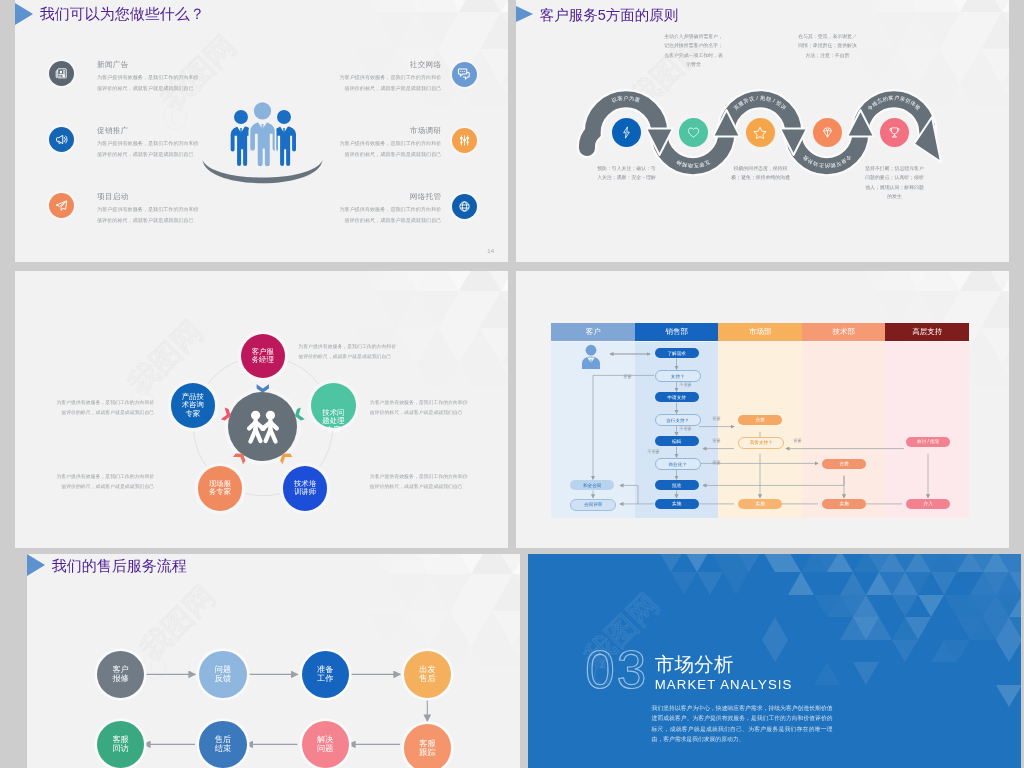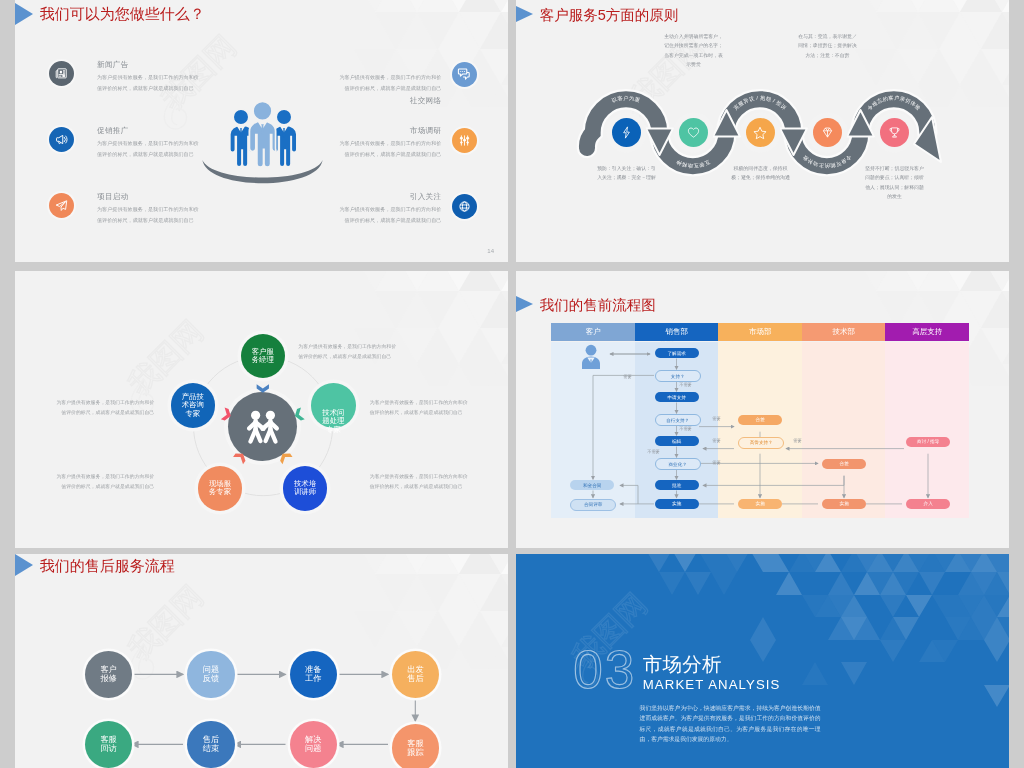--- a/index.html
+++ b/index.html
@@ -11,28 +11,28 @@
     -webkit-font-smoothing:antialiased;
   }
   .board{position:relative;width:1024px;height:768px;}
   .slide{position:absolute;background:#f2f2f2;overflow:hidden;}
 
   
   .col-l{left:15px;width:493px;}
   .col-r{left:516.2px;width:493px;}
   .row-1{top:-8px;height:269.6px;}
   .row-2{top:270.7px;height:276.9px;}
-  .row-3{top:554.4px;height:213.6px;}
+  .row-3{top:554.4px;height:213.6px;margin-left:12px;}
 
   
   .stitle-row{position:absolute;left:0;top:0;width:100%;height:34px;}
   .tri{position:absolute;width:0;height:0;
        border-top:11px solid transparent;border-bottom:11px solid transparent;
        border-left:18px solid #5b92cf;}
-  .stitle{position:absolute;color:#b91c1c;white-space:nowrap;letter-spacing:0;}
+  .stitle{position:absolute;color:#4c1d95;white-space:nowrap;letter-spacing:0;}
 
   
   .poly{position:absolute;right:0;top:0;pointer-events:none;}
 
   
   .wm{position:absolute;pointer-events:none;opacity:.55;}
 
   
   .circ{position:absolute;border-radius:50%;display:flex;
         align-items:center;justify-content:center;}
@@ -169,21 +169,21 @@
         <path d="M10.2 9.8 h8.6 a1 1 0 0 1 1 1 v4.7 a1 1 0 0 1 -1 1 h-1.6 l-3 3.1 v-3.1 h-3.6"></path>
         <path d="M4.6 4.6 h10.6 a1 1 0 0 1 1 1 v5.4 a1 1 0 0 1 -1 1 h-5.2 l-3.4 3.1 v-3.1 h-2 a1 1 0 0 1 -1 -1 v-5.4 a1 1 0 0 1 1 -1 z" fill="#6b9bd2"></path>
         </g>
         <g fill="#fff">
               <circle cx="7.1" cy="8.3" r=".8"></circle>
               <circle cx="10" cy="8.3" r=".8"></circle>
               <circle cx="12.9" cy="8.3" r=".8"></circle>
             </g>
       </svg>
     </div>
-    <div class="s1-h" style="right:66.7px;top:68px;margin-top:36px;">社交网络</div>
+    <div class="s1-h" style="right:66.7px;top:68px;">社交网络</div>
     <div class="s1-p" style="right:66.7px;top:80px;text-align:right;">为客户提供有效服务，是我们工作的方向和价值评价的标尺，成就客户就是成就我们自己</div>
   </div>
 
   <div class="s1-item">
     <div class="s1-ic" style="left:436.5px;top:135.5px;background:#f5a04a;">
       <svg width="15" height="15" viewBox="0 0 24 24">
             <g fill="none" stroke="#fff" stroke-width="1.4">
         <path d="M7 4.5v15M12 4.5v15M17 4.5v15" stroke-linecap="round"></path>
         <rect x="5.2" y="6.6" width="3.6" height="3.4" rx="1.7" fill="#fff"></rect>
         <rect x="10.2" y="9.8" width="3.6" height="3.4" rx="1.7" fill="#fff"></rect>
@@ -200,21 +200,21 @@
   <div class="s1-item">
     <div class="s1-ic" style="left:436.5px;top:201.5px;background:#0f5eb0;">
       <svg width="15" height="15" viewBox="0 0 24 24">
             <g fill="none" stroke="#fff" stroke-width="1.5">
         <circle cx="12" cy="12" r="7.4"></circle>
         <ellipse cx="12" cy="12" rx="3.3" ry="7.4"></ellipse>
         <path d="M4.8 9.5h14.4M4.8 14.5h14.4"></path>
       </g>
           </svg>
     </div>
-    <div class="s1-h" style="right:66.7px;top:200px;">引入关注</div>
+    <div class="s1-h" style="right:66.7px;top:200px;">网络托管</div>
     <div class="s1-p" style="right:66.7px;top:212px;text-align:right;">为客户提供有效服务，是我们工作的方向和价值评价的标尺，成就客户就是成就我们自己</div>
   </div>
 
   <svg style="position:absolute;left:207px;top:98px;" width="81" height="87" viewBox="0 0 145 119">
     <g>
       <circle cx="34" cy="30" r="14" fill="#1a6fc4" stroke="#f2f2f2" stroke-width="3"></circle>
       <path d="M34 45c-11 0-20 6-20 16v27c0 3 2.2 5 5 5s5-2 5-5V65h1.5v49c0 3 2.2 5 5.1 5s5.1-2 5.1-5V89h.6v25c0 3 2.2 5 5.1 5s5.1-2 5.1-5V65H47v23c0 3 2.2 5 5 5s5-2 5-5V61c0-10-9-16-20-16z" fill="#1a6fc4" stroke="#f2f2f2" stroke-width="3"></path>
       <path d="M26 45h16l-8 13z" fill="#f2f2f2"></path>
       <path d="M32 50h4l-.9 2.4 1 12-2.1 2.6-2.1-2.6 1-12z" fill="#1a6fc4"></path>
     </g>
@@ -426,21 +426,21 @@
         <path d="M31.4 20.2 L24 26.5"></path>
         <path d="M31.4 27.5 L36.5 39.5"></path>
         <path d="M31.4 27.5 L26.6 39"></path>
       </g>
       <circle cx="16.6" cy="13.3" r="4.6" fill="#fff"></circle>
       <circle cx="31.4" cy="13.3" r="4.6" fill="#fff"></circle>
       <circle cx="24" cy="26.5" r="2.6" fill="#fff"></circle>
     </svg>
   </div>
 
-  <div class="circ" style="left:225.5px;top:63.0px;width:44.6px;height:44.6px;background:#15803d;box-shadow:0 0 0 3.5px #f6f6f6;">
+  <div class="circ" style="left:225.5px;top:63.0px;width:44.6px;height:44.6px;background:#be185d;box-shadow:0 0 0 3.5px #f6f6f6;">
     <div class="ctxt" style="font-size:7.4px;width:23px;">客户服务经理</div>
   </div>
   <div class="circ" style="left:296.1px;top:112.4px;width:44.6px;height:44.6px;background:#4ec4a3;box-shadow:0 0 0 3.5px #f6f6f6;">
     <div class="ctxt" style="font-size:7.4px;width:23px;margin-top:32px;">技术问题处理专家</div>
   </div>
   <div class="circ" style="left:267.7px;top:195.4px;width:44.6px;height:44.6px;background:#1d4ed8;box-shadow:0 0 0 3.5px #f6f6f6;">
     <div class="ctxt" style="font-size:7.4px;width:23px;">技术培训讲师</div>
   </div>
   <div class="circ" style="left:182.7px;top:195.4px;width:44.6px;height:44.6px;background:#f08b5f;box-shadow:0 0 0 3.5px #f6f6f6;">
     <div class="ctxt" style="font-size:7.4px;width:23px;">现场服务专家</div>
@@ -468,24 +468,20 @@
   </svg>
 
   <div class="s3-note" style="left:283.3px;top:71.3px;">为客户提供有效服务，是我们工作的方向和价值评价的标尺，成就客户就是成就我们自己</div>
   <div class="s3-note" style="left:354.8px;top:127.3px;">为客户提供有效服务，是我们工作的方向和价值评价的标尺，成就客户就是成就我们自己</div>
   <div class="s3-note" style="left:354.8px;top:201.3px;">为客户提供有效服务，是我们工作的方向和价值评价的标尺，成就客户就是成就我们自己</div>
   <div class="s3-note" style="left:38.2px;top:201.3px;text-align:right;">为客户提供有效服务，是我们工作的方向和价值评价的标尺，成就客户就是成就我们自己</div>
   <div class="s3-note" style="left:38.2px;top:127.3px;text-align:right;">为客户提供有效服务，是我们工作的方向和价值评价的标尺，成就客户就是成就我们自己</div>
 </div>
 
 <div class="slide col-r row-2">
-  <div class="stitle-row">
-    <div class="tri" style="left:-0.3px;top:25.0px;border-top-width:8.5px;border-bottom-width:8.5px;border-left-width:17.6px;"></div>
-    <div class="stitle" style="left:23.5px;top:25.1px;font-size:14.5px;">我们的售前流程图</div>
-  </div>
   <svg class="poly" width="175" height="115" viewBox="0 0 175 115">
         <path d="M0 20 42 20 21 -16Z" fill="#f2f2f2"></path>
         <path d="M21 -16 63 -16 42 20Z" fill="#f3f3f3"></path>
         <path d="M42 20 84 20 63 -16Z" fill="#f4f4f4"></path>
         <path d="M63 -16 105 -16 84 20Z" fill="#f6f6f6"></path>
         <path d="M84 20 126 20 105 -16Z" fill="#f5f5f5"></path>
         <path d="M105 -16 147 -16 126 20Z" fill="#f8f8f8"></path>
         <path d="M126 20 168 20 147 -16Z" fill="#eeeeee"></path>
         <path d="M147 -16 189 -16 168 20Z" fill="#f4f4f4"></path>
         <path d="M168 20 210 20 189 -16Z" fill="#fafafa"></path>
@@ -533,21 +529,21 @@
       </div>
   <div class="s4-hd" style="left:118.7px;top:52.1px;width:83.5px;height:18.5px;background:#1565c0;">
     <span>销售部</span>
       </div>
   <div class="s4-hd" style="left:202.2px;top:52.1px;width:83.5px;height:18.5px;background:#f7b15c;">
     <span>市场部</span>
       </div>
   <div class="s4-hd" style="left:285.7px;top:52.1px;width:83.5px;height:18.5px;background:#f59a72;">
     <span>技术部</span>
       </div>
-  <div class="s4-hd" style="left:369.2px;top:52.1px;width:83.5px;height:18.5px;background:#a21caf;">
+  <div class="s4-hd" style="left:369.2px;top:52.1px;width:83.5px;height:18.5px;background:#7f1d1d;">
     <span>高层支持</span>
       </div>
 
   <svg style="position:absolute;left:0;top:-6.7px;" width="493" height="255" viewBox="0 0 493 255">
     <defs>
       <marker id="ar" markerWidth="6" markerHeight="6" refX="5" refY="3" orient="auto">
         <path d="M0 0 L6 3 L0 6 z" fill="#9aa0a6"></path>
       </marker>
       <marker id="arl" markerWidth="6" markerHeight="6" refX="5" refY="3" orient="auto">
         <path d="M0 0 L6 3 L0 6 z" fill="#9aa0a6"></path>

